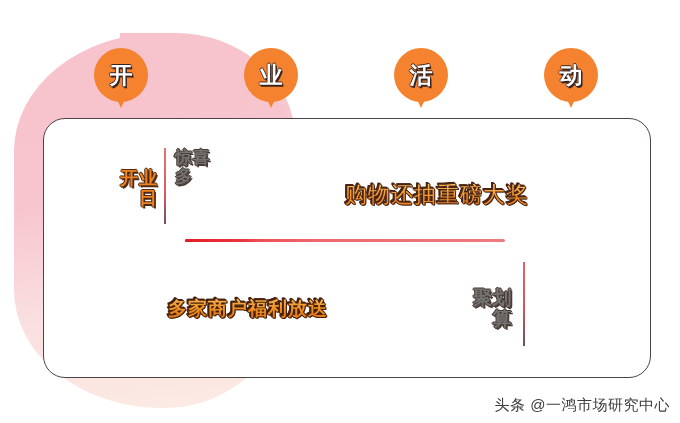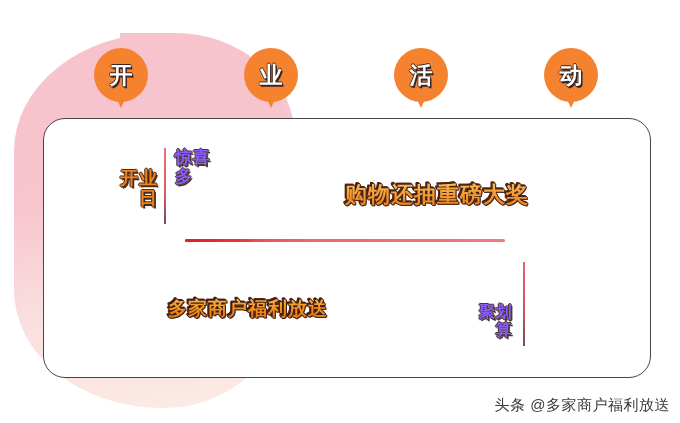--- a/index.html
+++ b/index.html
@@ -111,21 +111,21 @@
     color: #f0821f;
     font-weight: bold;
     text-shadow:
       1.7px 1.7px 0 #4a2a16,
       -0.9px 0 0 #4a2a16,
       0 -0.9px 0 #4a2a16,
       0.9px 0 0 #4a2a16,
       0 0.9px 0 #4a2a16;
   }
   .t-white {
-    color: #8b5cf6;
+    color: #737373;
     font-weight: bold;
     text-shadow:
       1.7px 1.7px 0 #4a3a34,
       -0.9px 0 0 #4a3a34,
       0 -0.9px 0 #4a3a34,
       0.9px 0 0 #4a3a34,
       0 0.9px 0 #4a3a34;
   }
   .vstack {
     position: absolute;
@@ -150,21 +150,21 @@
 
   
   #label-jingximo { left: 175px; top: 148px; width: 44px; font-size: 17px; align-items: flex-start; letter-spacing: 0.5px; }
 
   
   #headline-main {
     position: absolute;
     left: 345px;
     top: 180px;
     font-size: 22px;
-    font-weight: bold;
+    font-weight: normal;
     letter-spacing: 1px;
     white-space: nowrap;
     color: #f0891f;
     background: linear-gradient(180deg, #fbc56a 0%, #f5a23a 40%, #ea7614 100%);
     -webkit-background-clip: text;
     background-clip: text;
     -webkit-text-fill-color: transparent;
     filter: drop-shadow(1.4px 1.4px 0 #4a2414) drop-shadow(-0.8px -0.8px 0 #4a2414)
             drop-shadow(0.8px -0.8px 0 #4a2414) drop-shadow(-0.8px 0.8px 0 #4a2414);
   }
@@ -201,21 +201,21 @@
     background: linear-gradient(180deg, #f9bb5d 0%, #f09524 45%, #e06a10 100%);
     -webkit-background-clip: text;
     background-clip: text;
     -webkit-text-fill-color: transparent;
     filter: drop-shadow(1.4px 1.4px 0 #46200f) drop-shadow(-0.8px -0.8px 0 #46200f)
             drop-shadow(0.8px -0.8px 0 #46200f) drop-shadow(-0.8px 0.8px 0 #46200f);
     font-family: Liberation Mono, monospace;
   }
 
   
-  #label-juhuasuan { left: 466px; top: 303px; width: 46px; font-size: 16px; letter-spacing: 0.5px; }
+  #label-juhuasuan { left: 466px; top: 287px; width: 46px; font-size: 19px; letter-spacing: 0.5px; }
 
   
   #divider-right {
     position: absolute;
     left: 523px;
     top: 262px;
     width: 1.5px;
     height: 84px;
     background: linear-gradient(180deg, #e0656d 0%, #d2545c 55%, #6b5258 100%);
   }
@@ -284,15 +284,15 @@
   <div id="headline-sub">多家商户福利放送</div>
 
   <div class="vstack t-white" id="label-juhuasuan">
     <span>聚划</span>
     <span>算</span>
   </div>
 
   <div id="divider-right"></div>
 
 
-  <div id="watermark">头条 @多家商户福利放送</div>
+  <div id="watermark">头条 @一鸿市场研究中心</div>
 
 </div>
 
 </body></html>

